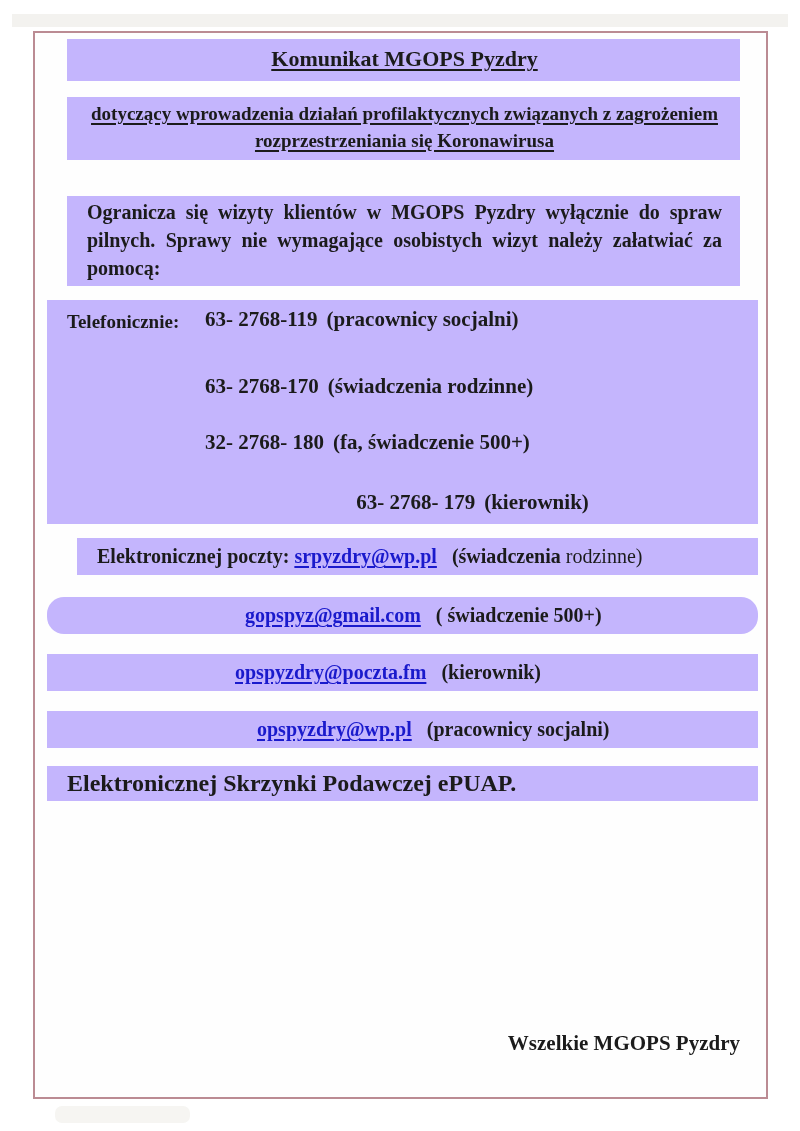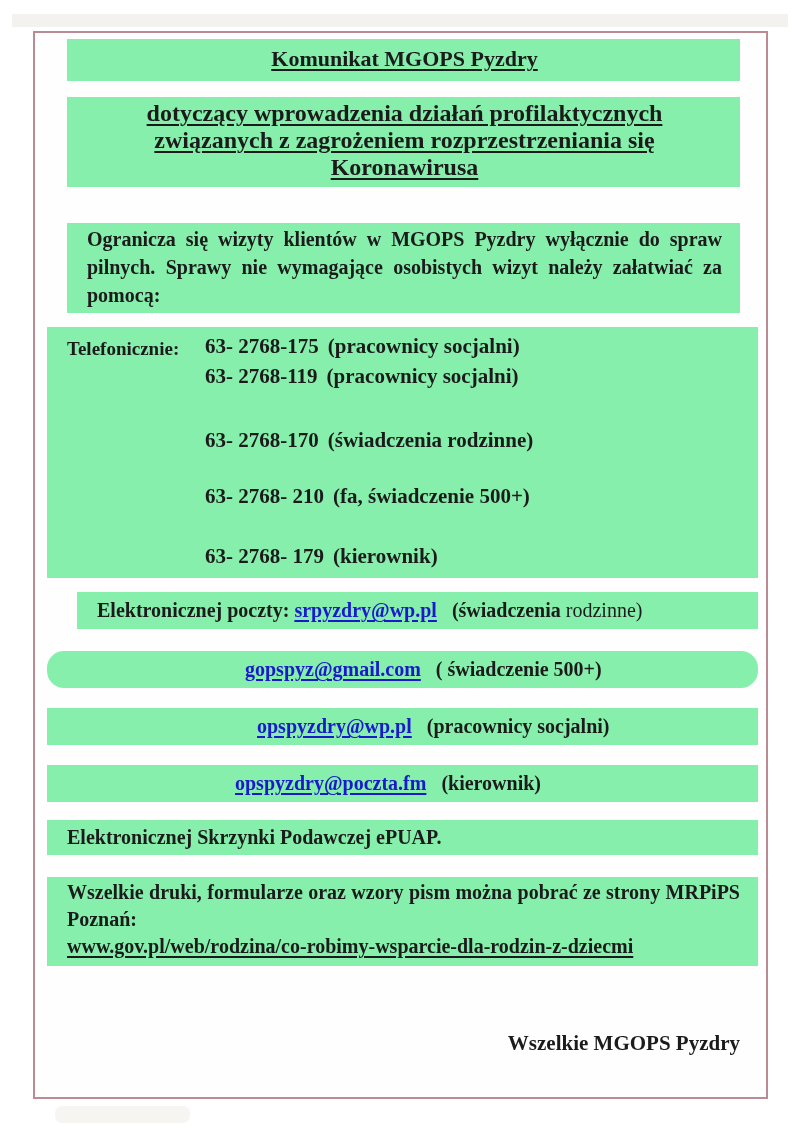--- a/index.html
+++ b/index.html
@@ -32,21 +32,21 @@
     border: 2px solid #bb8b93;
     background: #fefefe;
   }
   .content {
     position: absolute;
     left: 0; top: 0; right: 0;
     padding: 6px 26px 0 32px;
     font-weight: 700;
   }
   .band {
-    background: #86efac;
+    background: #c4b5fd;
     margin-left: -20px;
     margin-right: -18px;
     padding-left: 20px;
     padding-right: 18px;
   }
   .u {
     text-decoration: underline;
     text-decoration-thickness: 2px;
     text-underline-offset: 3px;
   }
@@ -57,21 +57,21 @@
     padding-bottom: 7px;
     font-size: 22px;
     line-height: 30px;
     text-align: center;
     font-weight: 700;
   }
   .subtitle {
     margin: 16px 0 0 0;
     padding-top: 3px;
     padding-bottom: 6px;
-    font-size: 24px;
+    font-size: 19px;
     line-height: 27px;
     text-align: center;
     font-weight: 700;
   }
   .subtitle .inner { display: inline-block; max-width: 660px; }
 
   .para {
     margin: 0;
     font-size: 20px;
     line-height: 28px;
@@ -93,21 +93,21 @@
   .ph-label {
     flex: 0 0 138px;
     width: 138px;
     font-size: 19px;
     padding-top: 3px;
   }
   .ph-indent { padding-left: 138px; }
   .ph-note { margin-left: 9px; }
   .gap-a { margin-top: 34px; }
   .gap-b { margin-top: 26px; }
-  .gap-c { margin-top: 30px; }
+  .gap-c { margin-top: 30px; text-align: center; }
 
   .email-line {
     font-size: 20px;
     line-height: 30px;
     padding-top: 3px;
     padding-bottom: 4px;
   }
   .email-first { margin-top: 14px; margin-left: 10px; }
   .em-1 { margin-top: 22px; padding-left: 198px; border-radius: 17px; }
   .em-2 { margin-top: 20px; padding-left: 210px; }
@@ -118,21 +118,21 @@
     color: #1a1acc;
     font-weight: 700;
     text-decoration: underline;
     text-decoration-thickness: 2px;
     text-underline-offset: 3px;
     cursor: pointer;
   }
 
   .epuap {
     margin-top: 18px;
-    font-size: 20px;
+    font-size: 24px;
     line-height: 28px;
     padding-top: 3px;
     padding-bottom: 4px;
   }
   .downloads {
     margin-top: 22px;
     font-size: 20px;
     line-height: 27px;
     padding-top: 2px;
     padding-bottom: 6px;
@@ -171,53 +171,48 @@
       <span class="inner u">dotyczący wprowadzenia działań profilaktycznych związanych z zagrożeniem rozprzestrzeniania się Koronawirusa</span>
     </h2>
 
 
     <p class="para restriction band">Ogranicza się wizyty klientów w MGOPS Pyzdry wyłącznie do spraw pilnych. Sprawy nie wymagające osobistych wizyt należy załatwiać za pomocą:</p>
 
     <div class="phones band">
       <div class="phone-first">
         <span class="ph-label">Telefonicznie:</span>
         <span class="ph-stack">
-          <div class="ph-line"><span>63- 2768-175</span><span class="ph-note">(pracownicy socjalni)</span></div>
           <div class="ph-line"><span>63- 2768-119</span><span class="ph-note">(pracownicy socjalni)</span></div>
         </span>
       </div>
       <div class="ph-line ph-indent gap-a"><span>63- 2768-170</span><span class="ph-note">(świadczenia rodzinne)</span></div>
-      <div class="ph-line ph-indent gap-b"><span>63- 2768- 210</span><span class="ph-note">(fa, świadczenie 500+)</span></div>
+      <div class="ph-line ph-indent gap-b"><span>32- 2768- 180</span><span class="ph-note">(fa, świadczenie 500+)</span></div>
       <div class="ph-line ph-indent gap-c"><span>63- 2768- 179</span><span class="ph-note">(kierownik)</span></div>
     </div>
 
     <div class="email-line email-first band">
       <span>Elektronicznej poczty:</span>
       <span class="email-link">srpyzdry@wp.pl</span>
       <span class="email-note"><span>(świadczenia</span> <span class="tail">rodzinne)</span></span>
     </div>
 
     <div class="email-line em-1 band">
       <span class="email-link">gopspyz@gmail.com</span>
       <span class="email-note">( świadczenie 500+)</span>
     </div>
 
+    <div class="email-line em-3 band">
+      <span class="email-link">opspyzdry@poczta.fm</span>
+      <span class="email-note">(kierownik)</span>
+    </div>
+
     <div class="email-line em-2 band">
       <span class="email-link">opspyzdry@wp.pl</span>
       <span class="email-note">(pracownicy socjalni)</span>
     </div>
 
-    <div class="email-line em-3 band">
-      <span class="email-link">opspyzdry@poczta.fm</span>
-      <span class="email-note">(kierownik)</span>
-    </div>
-
     <div class="epuap band">Elektronicznej Skrzynki Podawczej ePUAP.</div>
 
-    <div class="downloads band">
-      <span>Wszelkie druki, formularze oraz wzory pism można pobrać ze strony MRPiPS Poznań:</span><br>
-      <span class="download-url">www.gov.pl/web/rodzina/co-robimy-wsparcie-dla-rodzin-z-dziecmi</span>
-    </div>
 
   </div>
 
   <div class="footer-sign">Wszelkie MGOPS Pyzdry</div>
 </div>
 
 </body></html>

